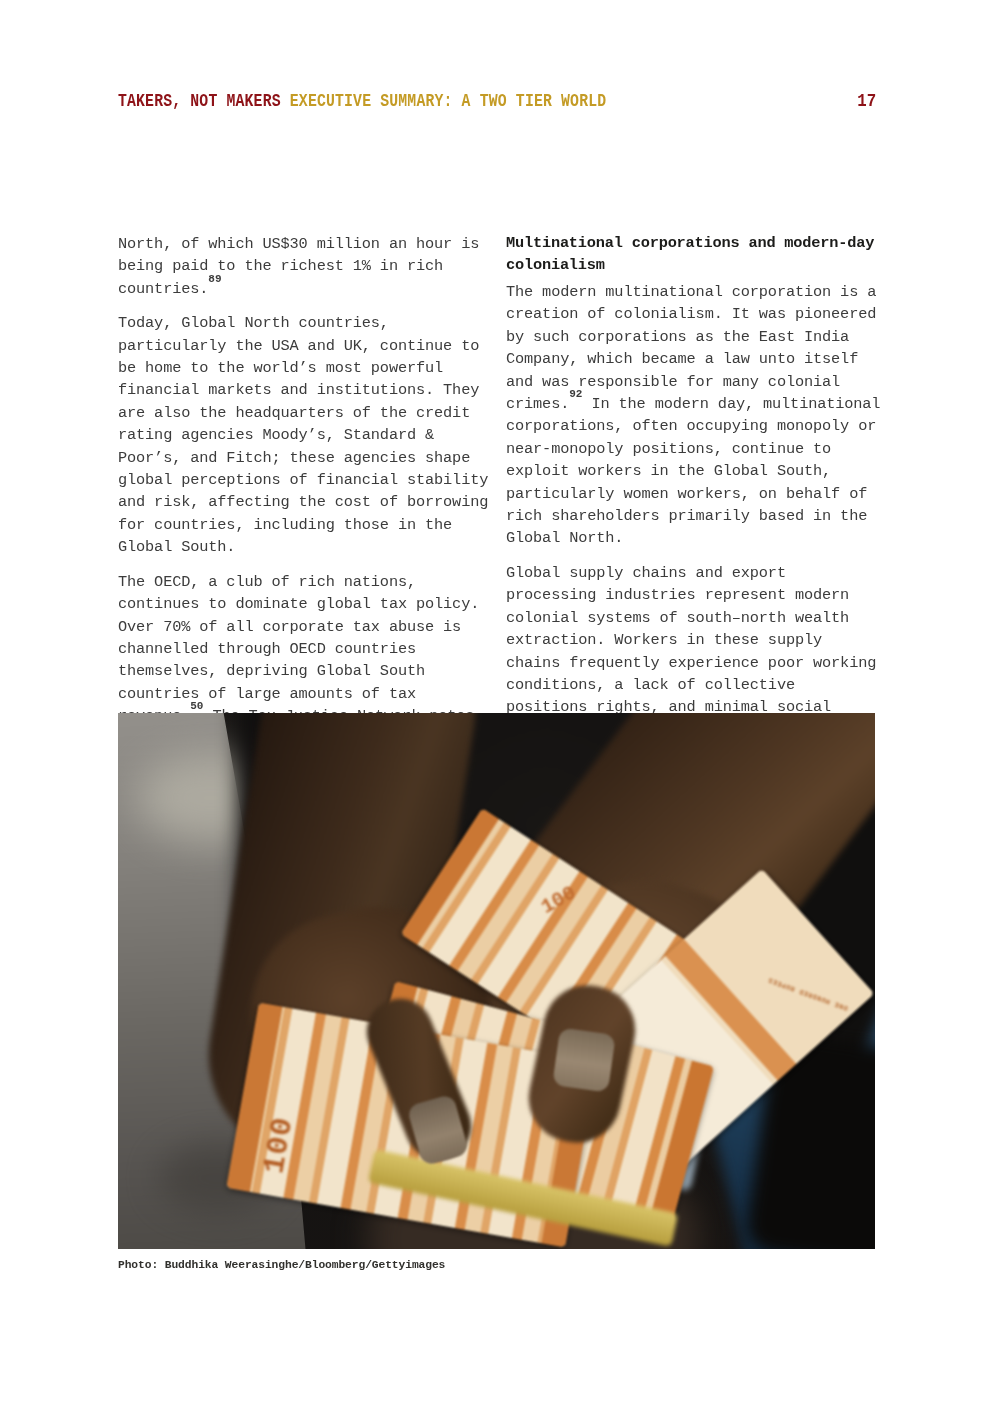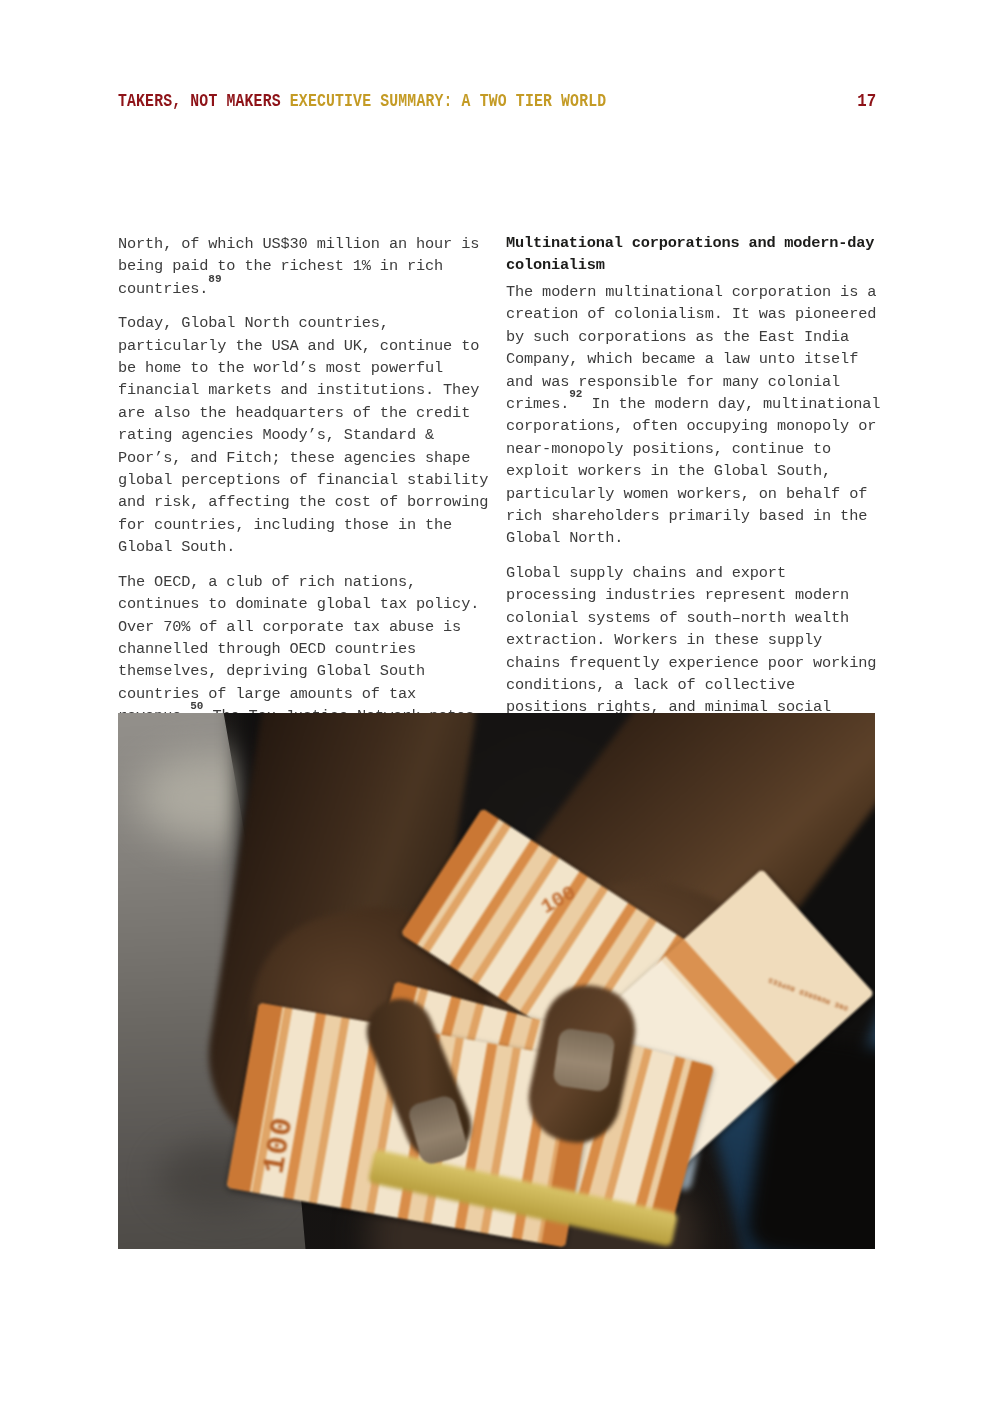--- a/index.html
+++ b/index.html
@@ -213,15 +213,16 @@
     </div>
     <div class="note-edge"></div>
 
     <div class="ph-finger-left"></div>
     <div class="ph-thumb-right"></div>
     <div class="ph-nail-left"></div>
     <div class="ph-nail-right"></div>
   </div>
 
   <div class="caption">
+    <div>Photo: Buddhika Weerasinghe/Bloomberg/Gettyimages</div>
   </div>
 
 </div>
 
 </body></html>

